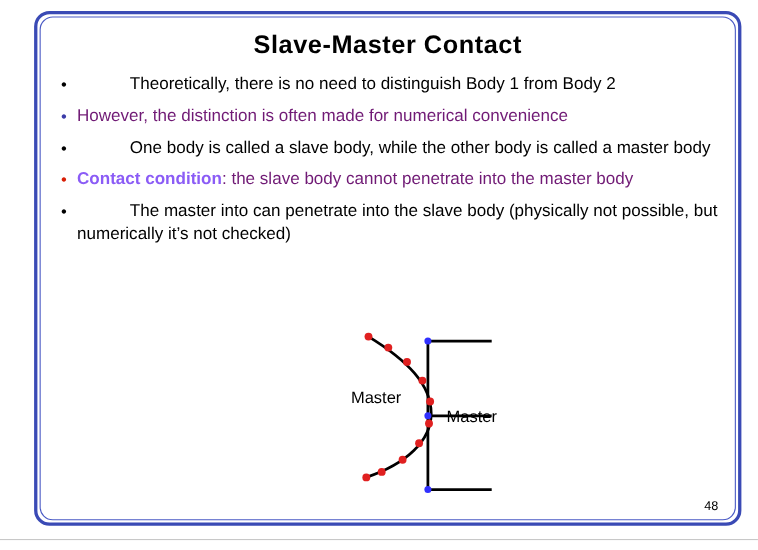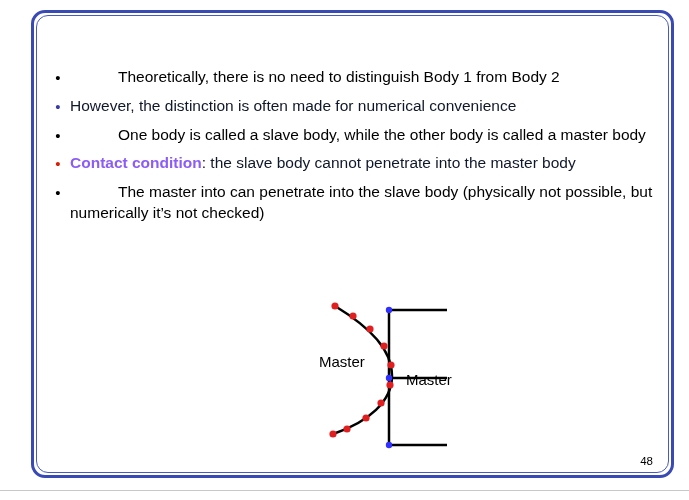--- a/index.html
+++ b/index.html
@@ -71,21 +71,21 @@
     width: 24px;
     flex: 0 0 24px;
     text-align: center;
     font-size: 15px;
     padding-top: 1px;
   }
   .bullet .btext {
     flex: 1 1 auto;
   }
   .c-black { color: #000000; margin-left: 48px; }
-  .c-blue  { color: #0f172a; }
+  .c-blue  { color: #701a75; }
   .c-red   { color: #8b5cf6; font-weight: bold; }
   .lead-red { color: #d81e05; }
   .lead-blue { color: #3b3ba8; }
 
   #figure {
     position: absolute;
     left: 255px;
     top: 275px;
     width: 220px;
     height: 165px;
@@ -116,20 +116,21 @@
     border-top: 1px solid #c8c8c8;
   }
 </style>
 </head>
 <body>
 
 <div id="slide-outer">
   <div id="slide-border">
     <div id="slide-border-inner"></div>
 
+    <div id="slide-title">Slave-Master Contact</div>
 
     <div id="bullets">
 
       <div class="bullet">
         <span class="marker">•</span>
         <span class="btext">
           <span class="c-black">Theoretically, there is no need to distinguish Body 1 from Body 2</span>
         </span>
       </div>
 

